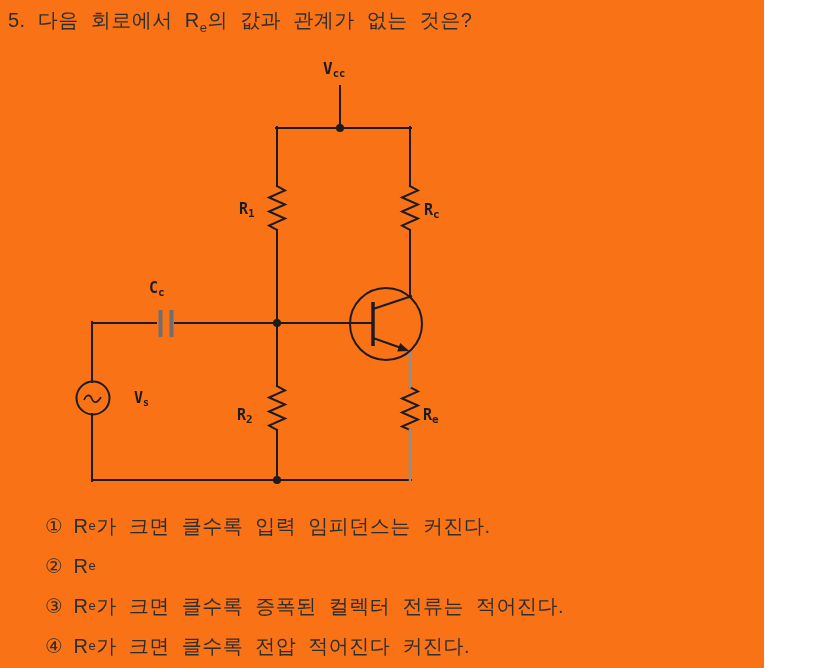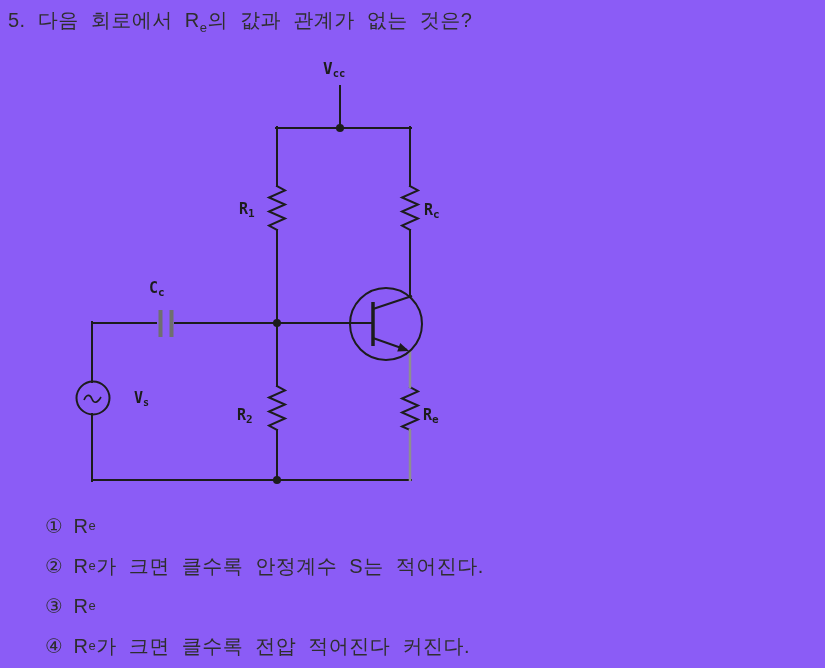--- a/index.html
+++ b/index.html
@@ -1,19 +1,19 @@
 <!DOCTYPE html>
 <html><head>
 <meta charset="utf-8">
 <style>
   html,body{margin:0;padding:0;background:#ffffff;}
   .page{
     position:relative;
-    width:825px;height:668px;
-    background:#8b5cf6;
+    width:764px;height:668px;
+    background:#f97316;
     font-family:"Liberation Sans","DejaVu Sans",sans-serif;
     color:#2e2e2e;
     overflow:hidden;
   }
   .title{
     position:absolute;top:7px;left:8px;
     font-size:20px;
     letter-spacing:0.5px;
     word-spacing:6px;
     white-space:nowrap;
@@ -108,31 +108,32 @@
       <text x="237" y="420"><tspan>R</tspan><tspan font-size="11" dy="3">2</tspan></text>
       <text x="423" y="420"><tspan>R</tspan><tspan font-size="11" dy="3">e</tspan></text>
     </g>
   </svg>
 
   <div class="options">
     <div class="option">
         <span class="num">①</span>
         <span>R</span>
         <sub>e</sub>
+        <span>가 크면 클수록 입력 임피던스는 커진다.</span>
       </div>
     <div class="option">
         <span class="num">②</span>
         <span>R</span>
         <sub>e</sub>
-        <span>가 크면 클수록 안정계수 S는 적어진다.</span>
       </div>
     <div class="option">
         <span class="num">③</span>
         <span>R</span>
         <sub>e</sub>
+        <span>가 크면 클수록 증폭된 컬렉터 전류는 적어진다.</span>
       </div>
     <div class="option">
         <span class="num">④</span>
         <span>R</span>
         <sub>e</sub>
         <span>가 크면 클수록 전압 적어진다 커진다.</span>
       </div>
   </div>
 
 </div>

